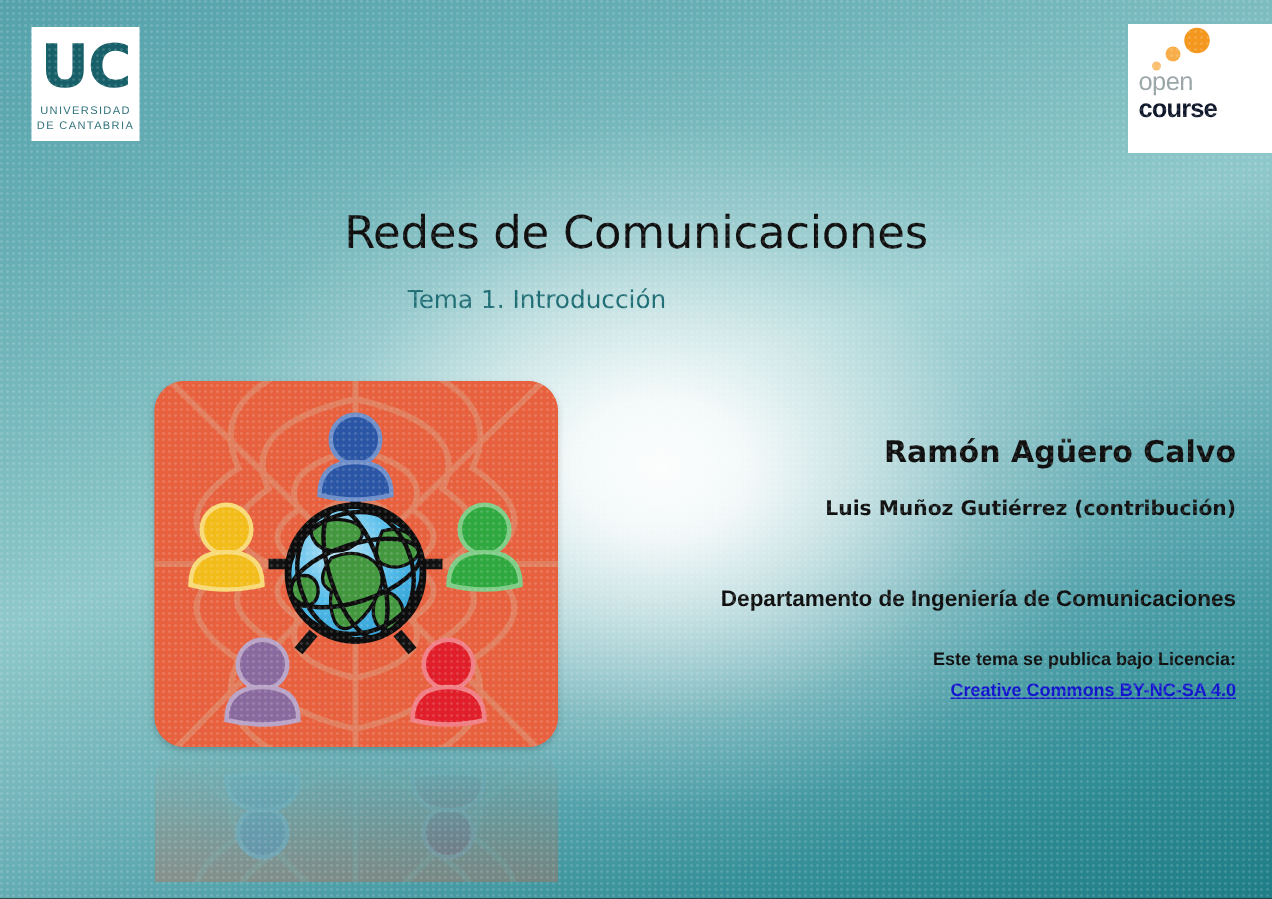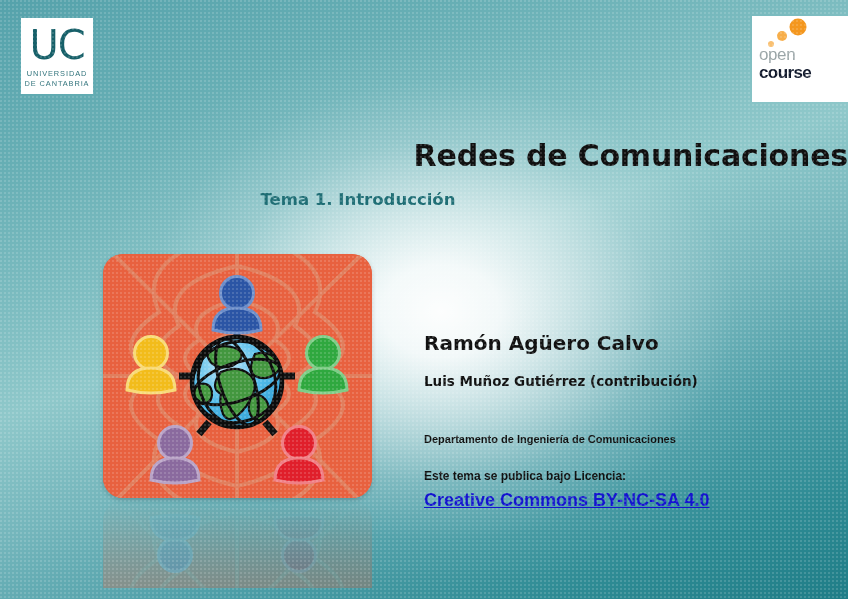--- a/index.html
+++ b/index.html
@@ -53,21 +53,21 @@
     top: 18px;
     width: 72px;
     height: 76px;
     display: flex;
     flex-direction: column;
     align-items: center;
     justify-content: center;
   }
   #uc-logo .uc-mark {
     font-family: "DejaVu Sans", sans-serif;
-    font-weight: 400;
+    font-weight: 700;
     font-size: 40px;
     letter-spacing: -1px;
     color: #176069;
     line-height: 0.95;
     margin-top: 2px;
   }
   #uc-logo .uc-sub1, #uc-logo .uc-sub2 {
     font-family: Liberation Sans, sans-serif;
     font-size: 7.4px;
     letter-spacing: 0.9px;
@@ -109,80 +109,79 @@
     margin-top: 1px;
   }
   #ocw-text .w3 { margin-top: 17px; }
 
   
   #title {
     position: absolute;
     left: 0;
     top: 138px;
     width: 848px;
-    text-align: right;
+    text-align: center;
     font-family: "DejaVu Sans", sans-serif;
     font-size: 30px;
-    font-weight: 700;
+    font-weight: 400;
     color: #101010;
     letter-spacing: -0.2px;
   }
   #subtitle {
     position: absolute;
     left: 0;
     top: 190px;
     width: 716px;
     text-align: center;
     font-family: "DejaVu Sans", sans-serif;
     font-size: 16.5px;
-    font-weight: 700;
+    font-weight: 400;
     color: #1f6e75;
   }
 
   
   #info-block {
     position: absolute;
     left: 424px;
     top: 290px;
     width: 400px;
-    text-align: left;
-    margin-top: 42px;
+    text-align: right;
   }
   #author {
     font-family: "DejaVu Sans", sans-serif;
     font-size: 20px;
     font-weight: 700;
     color: #111111;
     line-height: 1.1;
   }
   #contributor {
     margin-top: 19px;
     font-family: "DejaVu Sans", sans-serif;
     font-size: 13.5px;
     font-weight: 700;
     color: #111111;
   }
   #department {
     margin-top: 44px;
     font-family: "Liberation Sans", sans-serif;
-    font-size: 11px;
+    font-size: 15px;
     font-weight: 600;
     color: #111111;
   }
   #license-label {
     margin-top: 24px;
     font-family: Liberation Sans, sans-serif;
     font-size: 12px;
     font-weight: 700;
     color: #111111;
   }
   #license-link {
     margin-top: 7px;
     font-family: "Liberation Sans", sans-serif;
-    font-size: 18px;
+    font-size: 12px;
     font-weight: 700;
     color: #1414cf;
     text-decoration: underline;
     cursor: pointer;
     display: inline-block;
   }
 
   
   #illustration-wrap {
     position: absolute;

